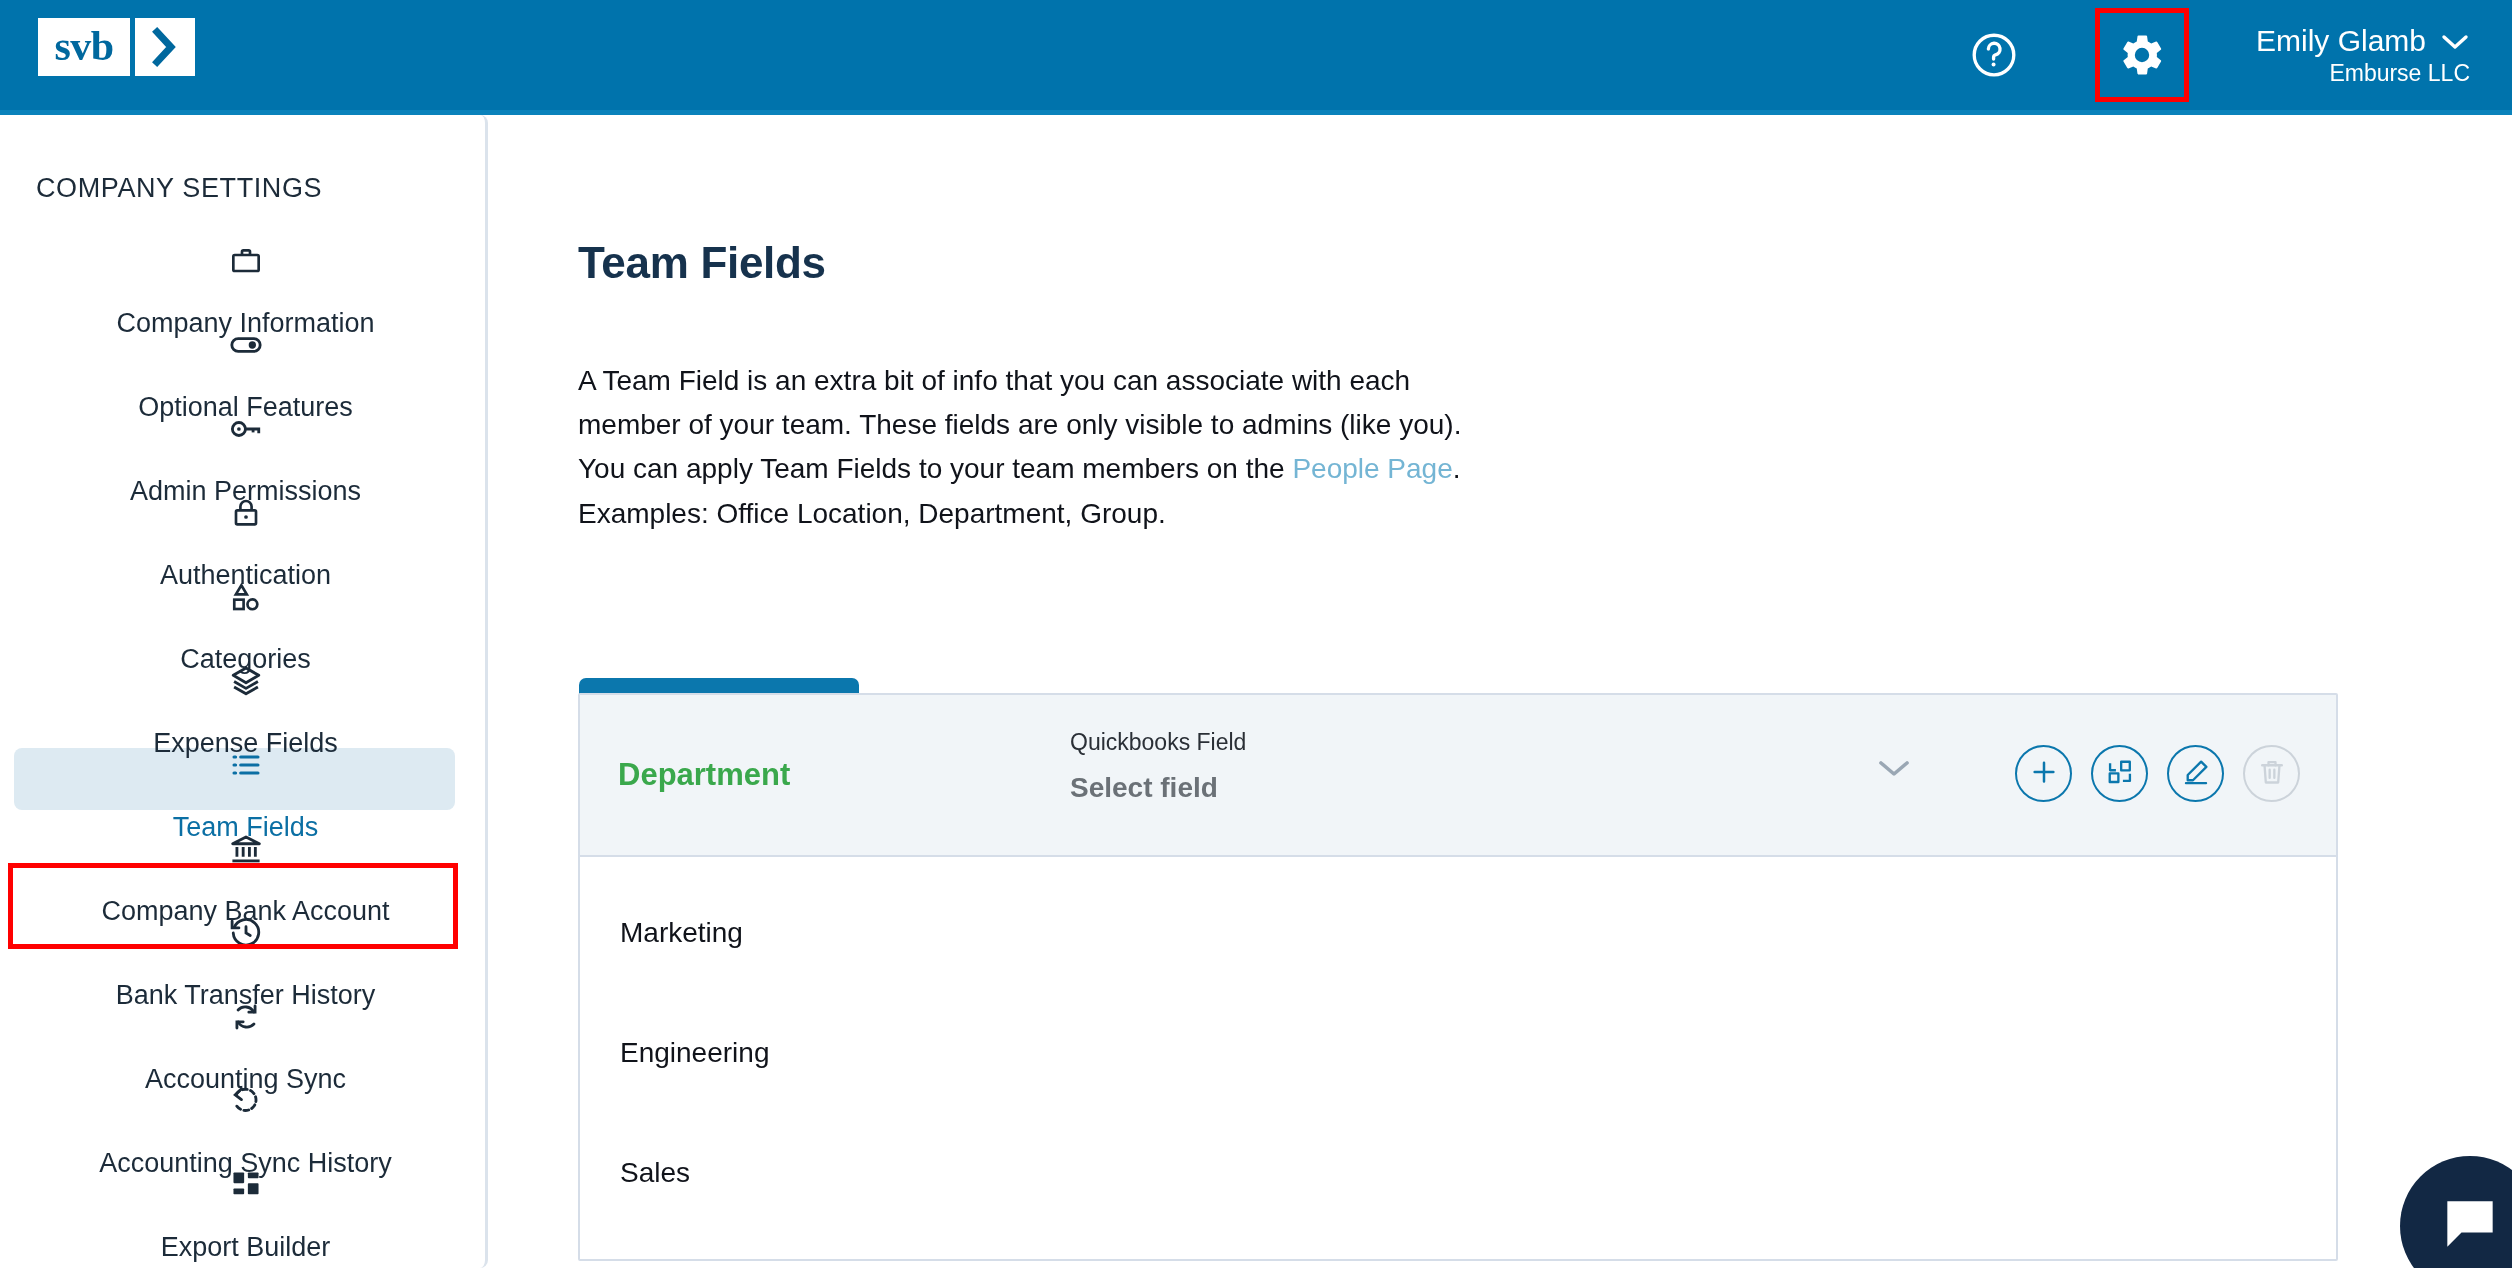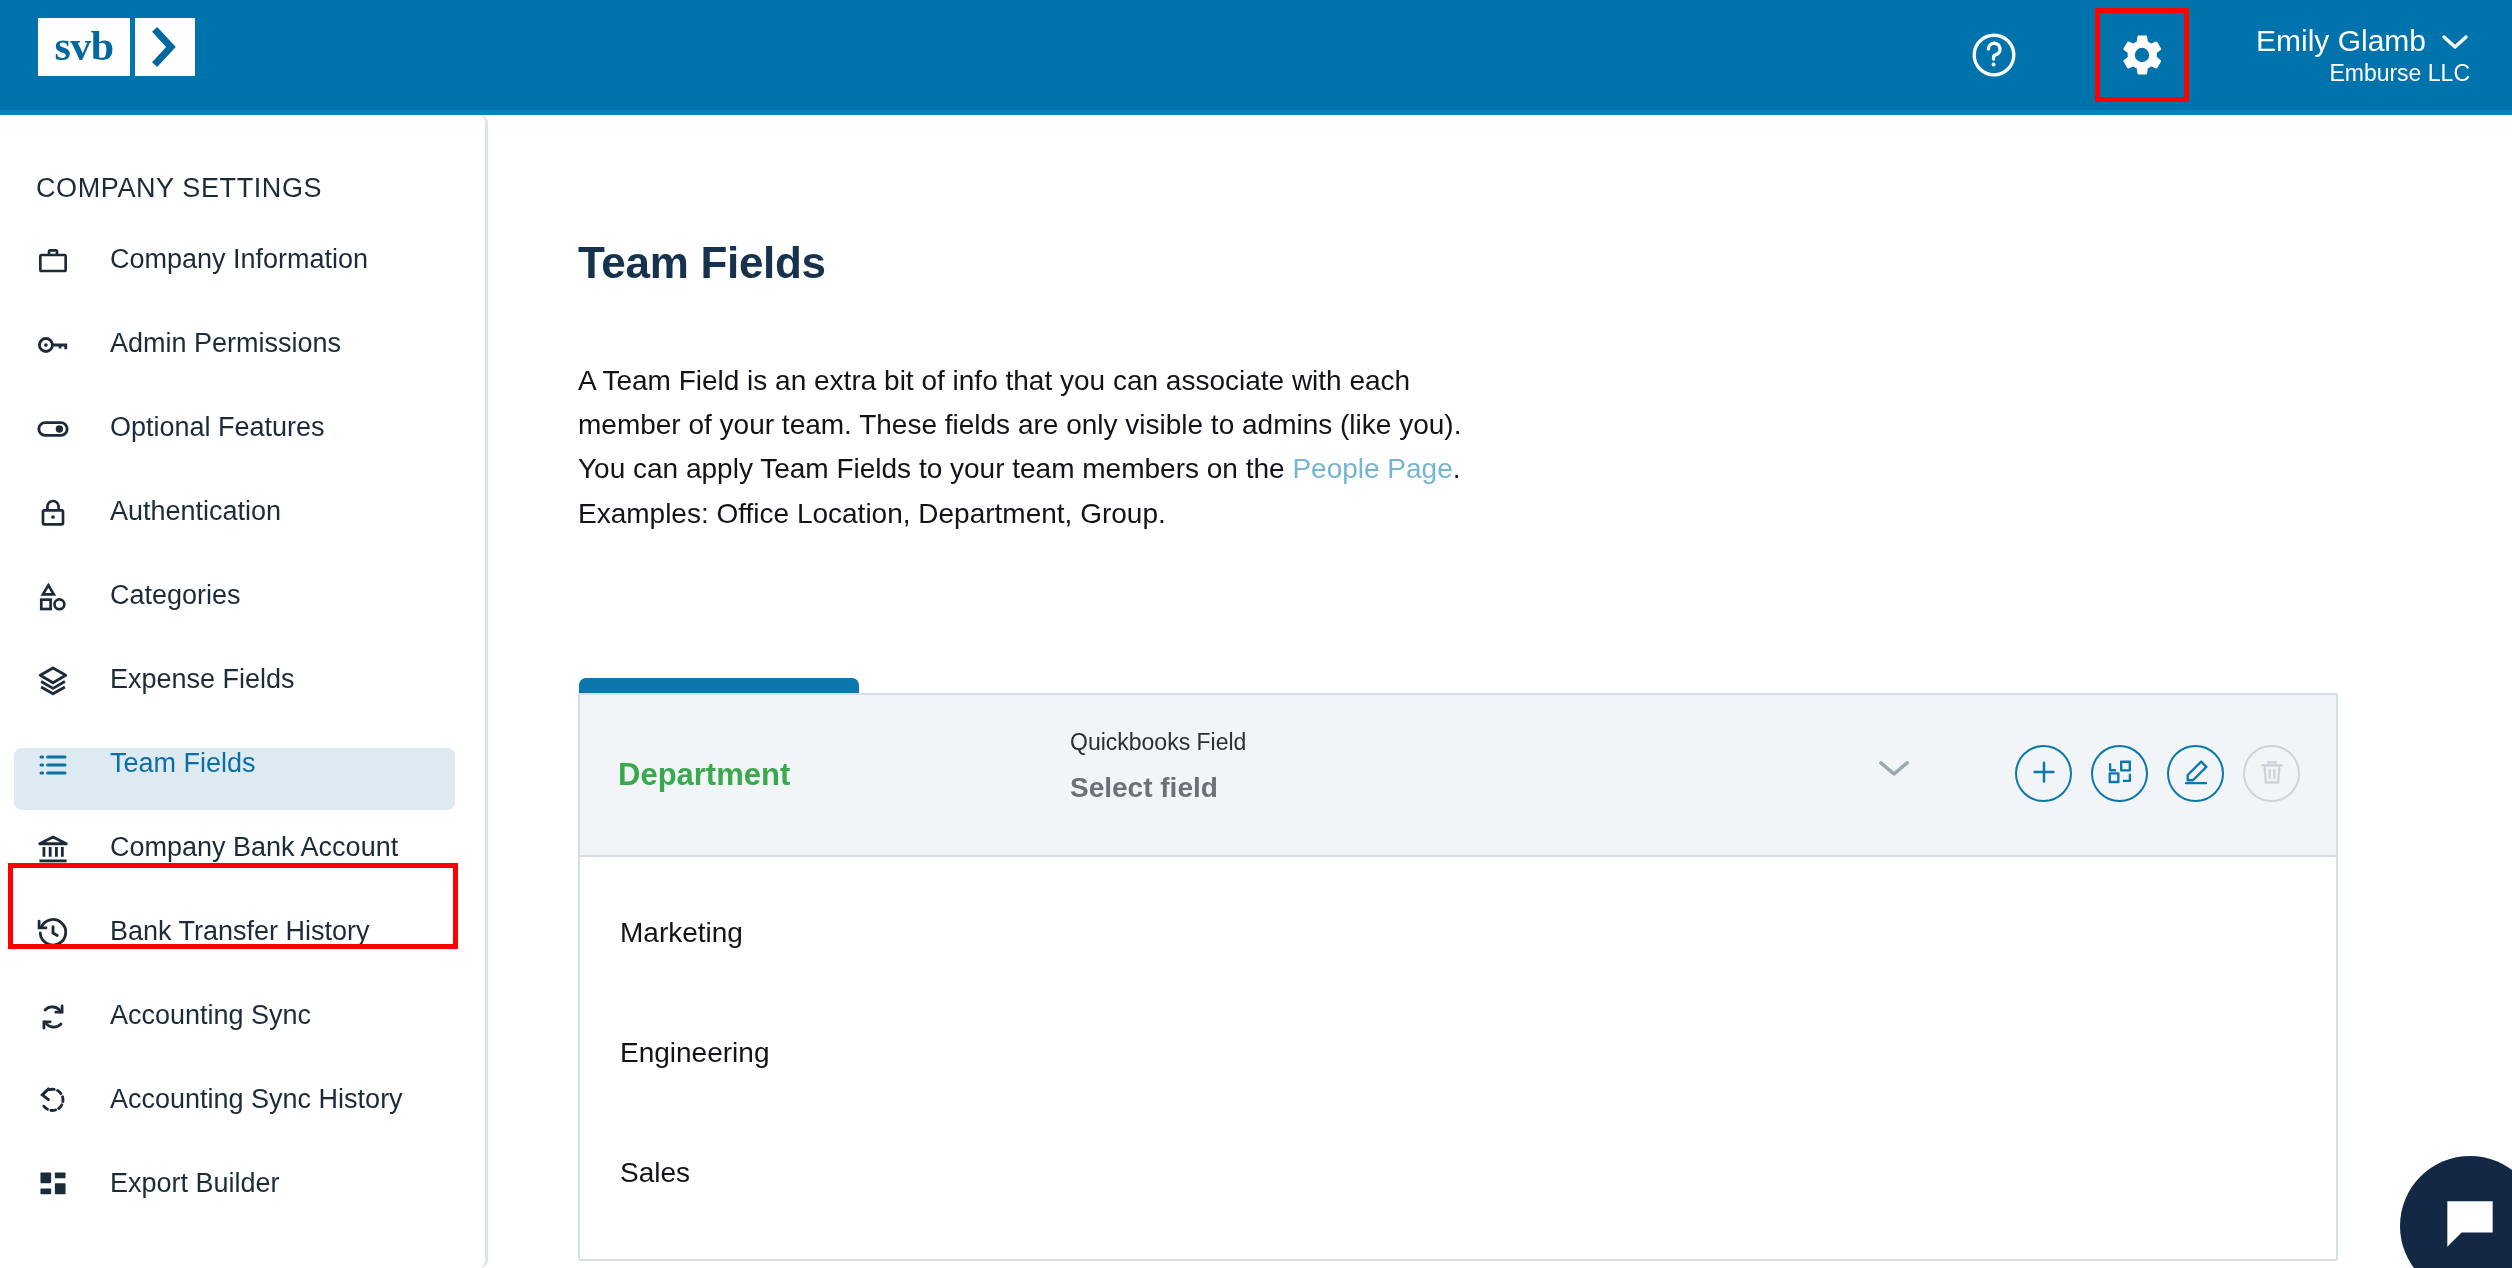--- a/index.html
+++ b/index.html
@@ -74,29 +74,30 @@
     padding-top: 58px;
     border-radius: 8px;
   }
   .side-title {
     font-size: 27px; color: #1c2b39;
     letter-spacing: 0.6px;
     margin: 0 0 40px 36px;
     font-weight: 400;
   }
   .nav-item {
-    display: flex; 
-    gap: 40px;
+    display: flex; align-items: center;
+    gap: 30px;
     height: 62px;
     margin: 0 30px 22px 14px;
     padding-left: 22px;
     border-radius: 8px;
     cursor: pointer;
     color: #1c2b39;
     font-size: 27px;
+    flex-direction: column;
   }
   .nav-item .ico {
     width: 34px; height: 34px; flex: 0 0 34px;
     display: flex; align-items: center; justify-content: center;
   }
   .nav-item.active {
     background: #ddeaf2;
     color: #0b6fa4;
   }
   .hl-box {
@@ -254,37 +255,37 @@
         <rect x="2.5" y="7.5" width="19" height="12" rx="1"></rect>
         <path d="M9 7.5V5a1 1 0 0 1 1-1h4a1 1 0 0 1 1 1v2.5"></path>
       </svg>
     </span>
     <span>Company Information</span>
   </div>
 
   <div class="nav-item">
     <span class="ico">
       <svg width="34" height="34" viewBox="0 0 24 24" fill="none" stroke="#1c2b39" stroke-width="2">
+        <rect x="2" y="7.5" width="20" height="9" rx="4.5"></rect>
+        <circle cx="16.5" cy="12" r="2.6" fill="#1c2b39" stroke="none"></circle>
+      </svg>
+    </span>
+    <span>Optional Features</span>
+  </div>
+
+  <div class="nav-item">
+    <span class="ico">
+      <svg width="34" height="34" viewBox="0 0 24 24" fill="none" stroke="#1c2b39" stroke-width="2">
         <circle cx="7" cy="12" r="4.6"></circle>
         <circle cx="7" cy="12" r="1.3" fill="#1c2b39" stroke="none"></circle>
         <path d="M11.6 12H21v3"></path>
         <path d="M17 12v2.4"></path>
       </svg>
     </span>
     <span>Admin Permissions</span>
-  </div>
-
-  <div class="nav-item">
-    <span class="ico">
-      <svg width="34" height="34" viewBox="0 0 24 24" fill="none" stroke="#1c2b39" stroke-width="2">
-        <rect x="2" y="7.5" width="20" height="9" rx="4.5"></rect>
-        <circle cx="16.5" cy="12" r="2.6" fill="#1c2b39" stroke="none"></circle>
-      </svg>
-    </span>
-    <span>Optional Features</span>
   </div>
 
   <div class="nav-item">
     <span class="ico">
       <svg width="32" height="32" viewBox="0 0 24 24" fill="none" stroke="#1c2b39" stroke-width="2">
         <rect x="4.5" y="10" width="15" height="10.5" rx="1"></rect>
         <path d="M7.8 10V7.2a4.2 4.2 0 0 1 8.4 0V10"></path>
         <circle cx="12" cy="15" r="1.4" fill="#1c2b39" stroke="none"></circle>
       </svg>
     </span>

